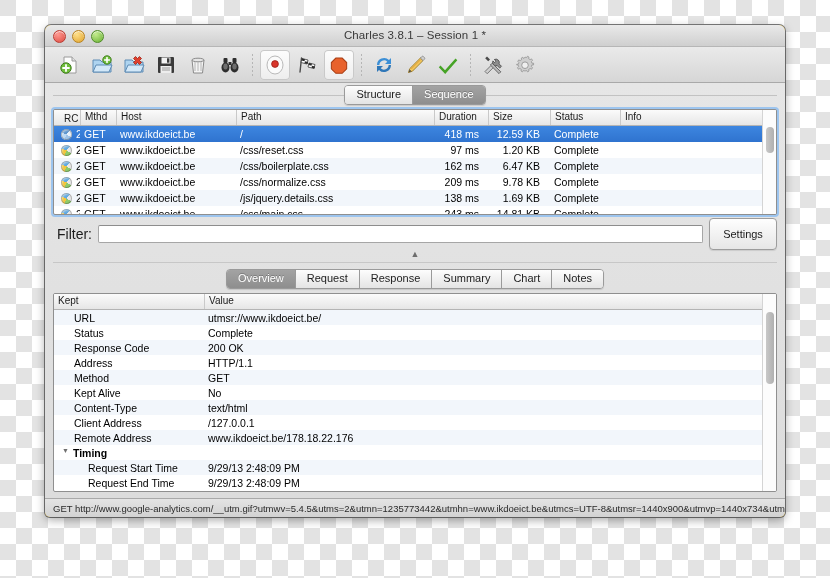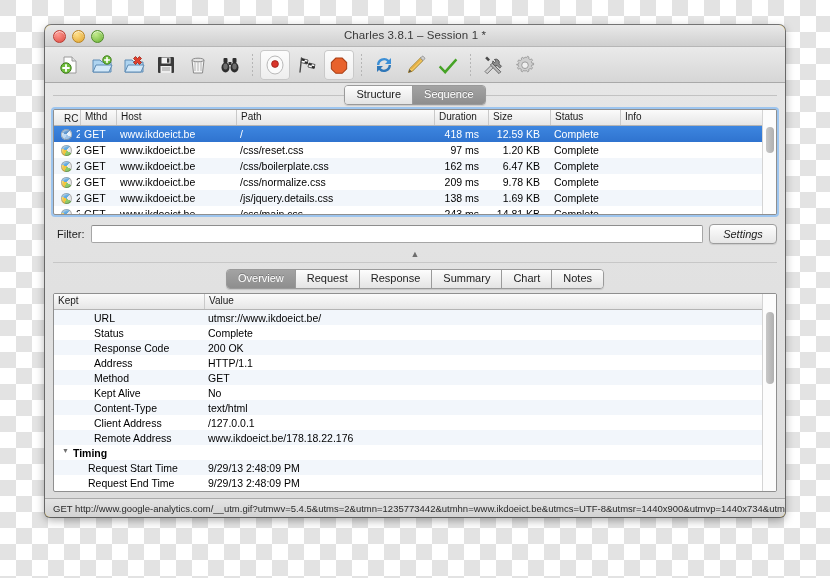--- a/index.html
+++ b/index.html
@@ -107,32 +107,31 @@
     width:13px;flex:0 0 13px;background:#fcfcfc;border-left:1px solid #d4d4d4;position:relative;
   }
   .vthumb{
     position:absolute;left:3px;width:8px;border-radius:4px;
     background:linear-gradient(90deg,#c8c8c8,#b0b0b0);
   }
   
   #filterrow{
     height:26px;flex:0 0 26px;display:flex;align-items:center;gap:6px;margin-top:6px;
   }
-  #filterlabel{font-size:11px;color:#1b1b1b;margin-left:4px;}
+  #filterlabel{font-size:14px;color:#1b1b1b;margin-left:4px;}
   #filterinput{
     flex:1 1 auto;height:18px;border:1px solid #a6a6a6;border-top-color:#8d8d8d;border-radius:2px;
     background:#fff;font-size:11px;padding:0 5px;box-sizing:border-box;color:#111;
     font-family:"Liberation Sans", sans-serif;
   }
   #settingsbtn{
-    width:68px;height:20px;border:1px solid #9c9c9c;border-radius:4px;
+    width:68px;height:32px;border:1px solid #9c9c9c;border-radius:4px;
     background:linear-gradient(#fefefe,#e6e6e6);font-size:11px;color:#1b1b1b;
     box-shadow:0 1px 1px rgba(0,0,0,.1);
     font-family:"Liberation Sans", sans-serif;
-    font-style:italic;
   }
   
   #splitter{height:20px;flex:0 0 20px;position:relative;}
   #splitter:after{content:"";position:absolute;left:0;right:0;bottom:4px;height:1px;background:#c7c7c7;}
   #collapsehandle{
     position:absolute;left:50%;transform:translateX(-50%);top:3px;
     width:26px;height:9px;display:flex;align-items:center;justify-content:center;
     font-size:9px;color:#6d6d6d;line-height:9px;
   }
   
@@ -141,21 +140,21 @@
   #botpanel{
     flex:1 1 auto;margin-top:2px;margin-bottom:6px;
     background:#fff;border:1px solid #8f8f8f;border-radius:2px;
     display:flex;overflow:hidden;
   }
   .d-name{width:150px;}
   .d-value{flex:1 1 auto;}
   .drow{display:flex;height:15px;flex:0 0 15px;font-size:10.5px;color:#000;align-items:center;}
   .drow.alt{background:#f2f6fb;}
   .drow > div{padding-left:4px;box-sizing:border-box;white-space:nowrap;overflow:hidden;}
-  .drow .d-name{padding-left:40px;}
+  .drow .d-name{padding-left:20px;}
   .drow.group .d-name{padding-left:8px;font-weight:bold;display:flex;align-items:flex-start;gap:4px;}
   .drow.sub .d-name{padding-left:34px;}
   .tri{font-size:7px;color:#707070;line-height:7px;}
   
   #statusbar{
     height:18px;flex:0 0 18px;border-top:1px solid #a9a9a9;
     background:linear-gradient(#e4e4e4,#d2d2d2);
     display:flex;align-items:center;overflow:hidden;
   }
   #statustext{

